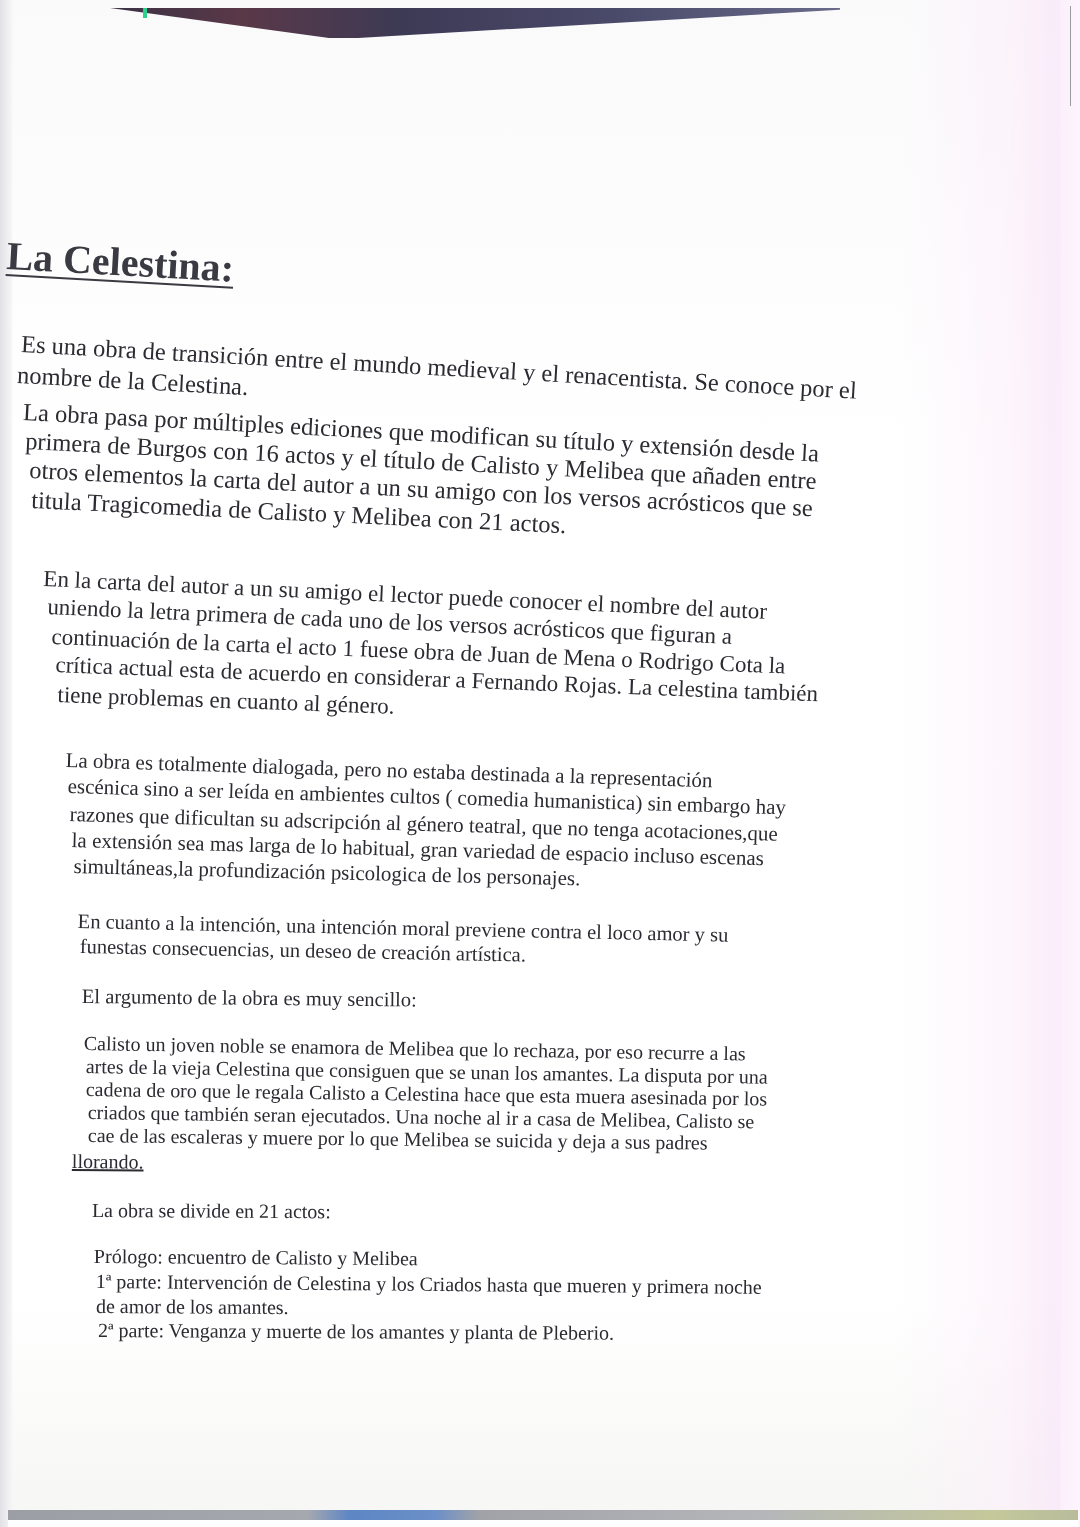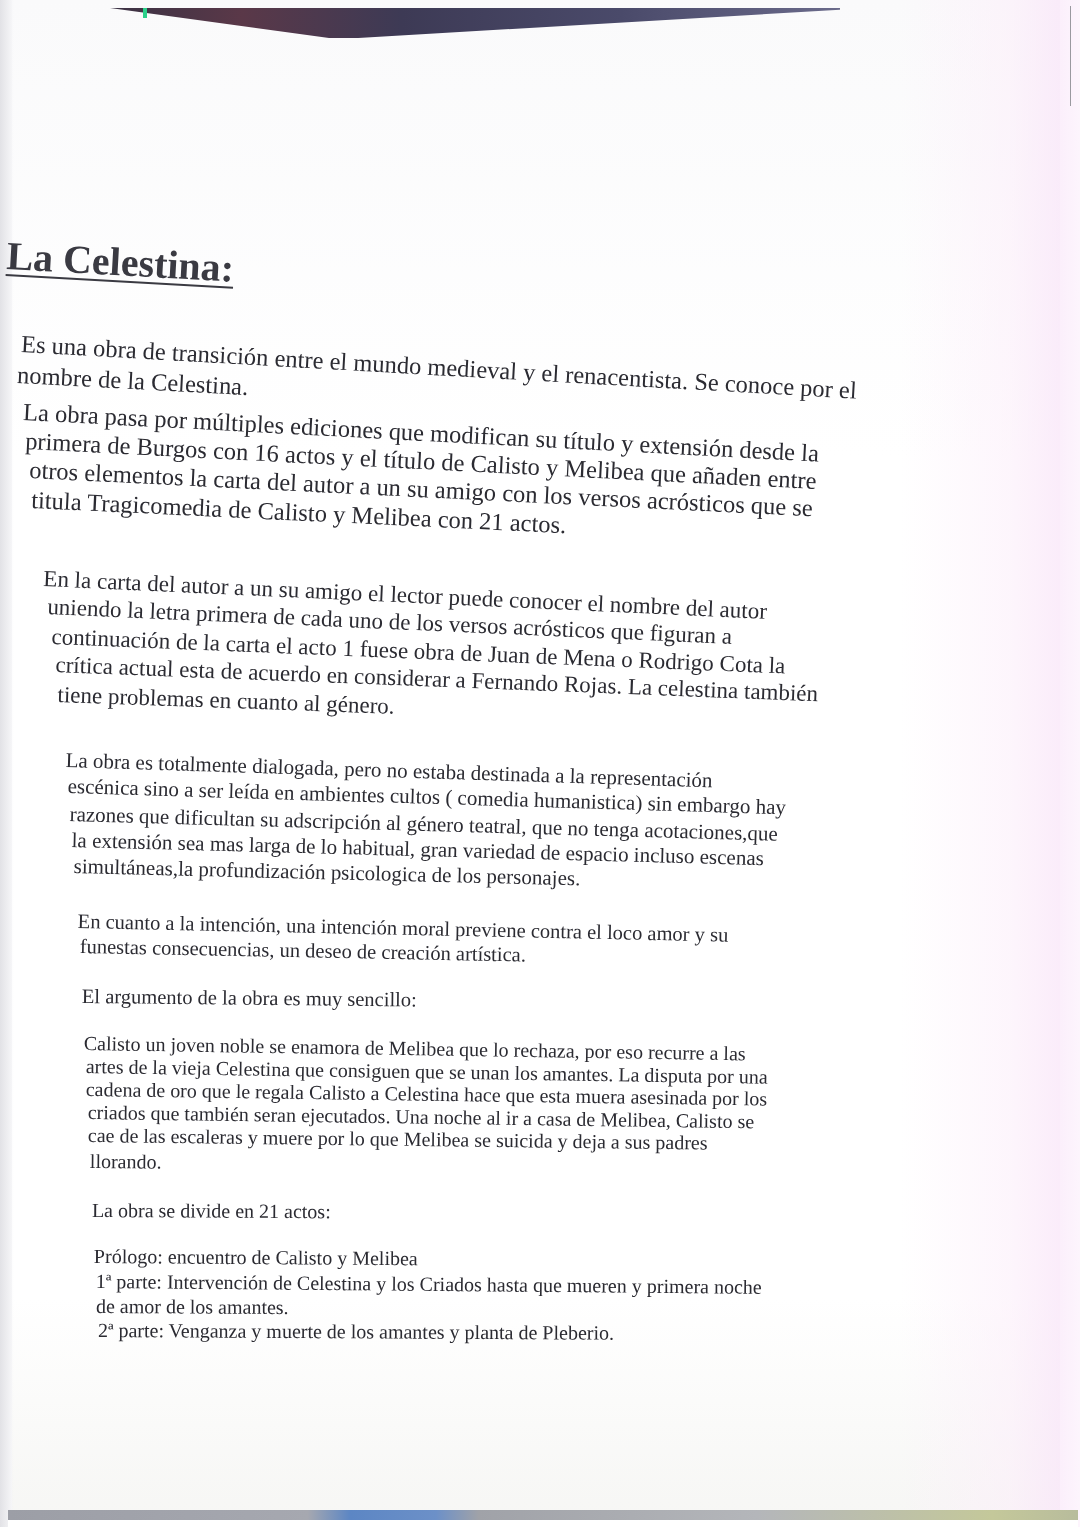--- a/index.html
+++ b/index.html
@@ -138,21 +138,21 @@
 <div>
   <div class="line p4" style="left:82px;top:985px;transform:rotate(0.6deg);font-size:20.5px;">El argumento de la obra es muy sencillo:</div>
 </div>
 
 <div>
   <div class="line p4" style="left:84px;top:1032px;transform:rotate(0.9deg);">Calisto un joven noble se enamora de Melibea que lo rechaza, por eso recurre a las</div>
   <div class="line p4" style="left:86px;top:1055px;transform:rotate(0.9deg);">artes de la vieja Celestina que consiguen que se unan los amantes. La disputa por una</div>
   <div class="line p4" style="left:86px;top:1078px;transform:rotate(0.8deg);">cadena de oro que le regala Calisto a Celestina hace que esta muera asesinada por los</div>
   <div class="line p4" style="left:88px;top:1101px;transform:rotate(0.8deg);">criados que también seran ejecutados. Una noche al ir a casa de Melibea, Calisto se</div>
   <div class="line p4" style="left:88px;top:1124px;transform:rotate(0.7deg);">cae de las escaleras y muere por lo que Melibea se suicida y deja a sus padres</div>
-  <div class="line p4" style="left:90px;top:1150px;transform:rotate(0.5deg);">llorando.</div>
+  <div class="line p4" style="left:72px;top:1150px;transform:rotate(0.5deg);text-decoration:underline;">llorando.</div>
 </div>
 
 <div>
   <div class="line p4" style="left:92px;top:1199px;transform:rotate(0.3deg);">La obra se divide en 21 actos:</div>
 </div>
 
 <div>
   <div class="line p4" style="left:94px;top:1245px;transform:rotate(0.4deg);">Prólogo: encuentro de Calisto y Melibea</div>
   <div class="line p4" style="left:96px;top:1270px;transform:rotate(0.5deg);">1ª parte: Intervención de Celestina y los Criados hasta que mueren y primera noche</div>
   <div class="line p4" style="left:96px;top:1295px;transform:rotate(0.3deg);">de amor de los amantes.</div>

